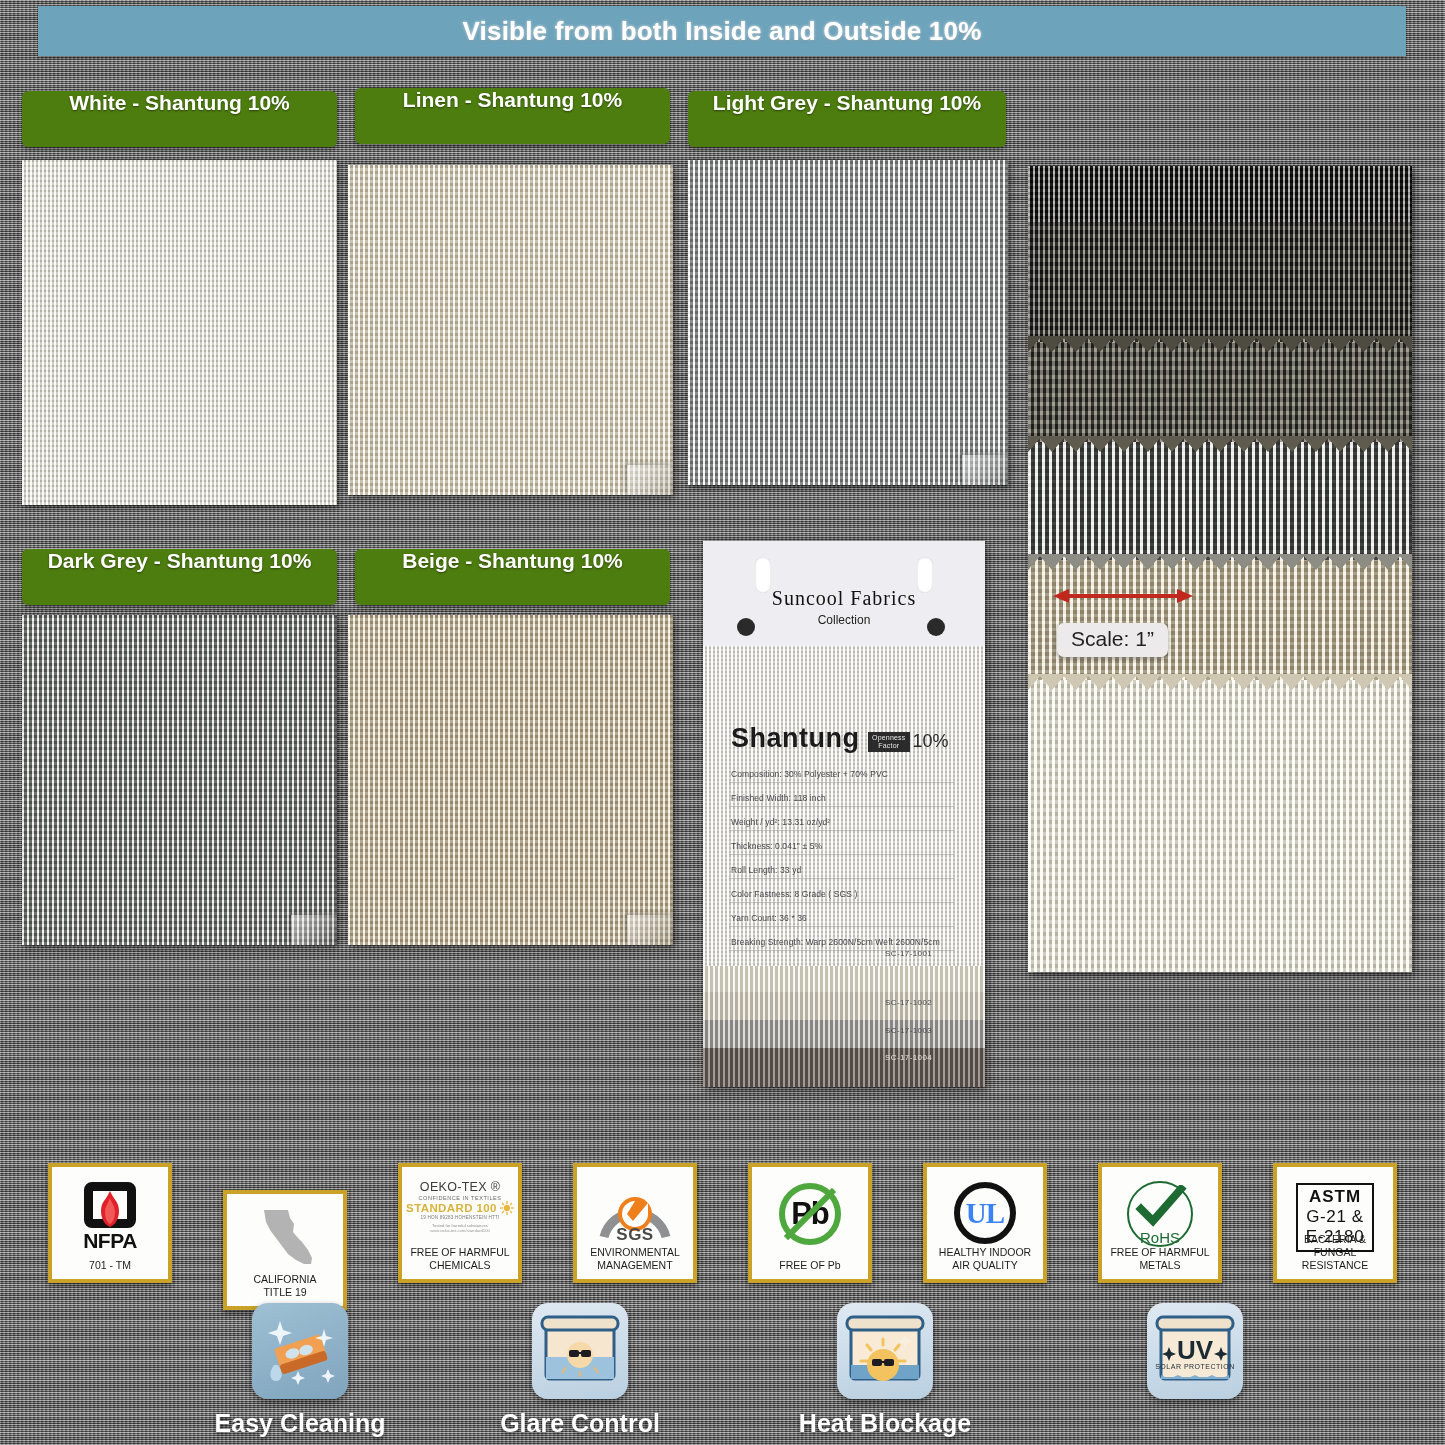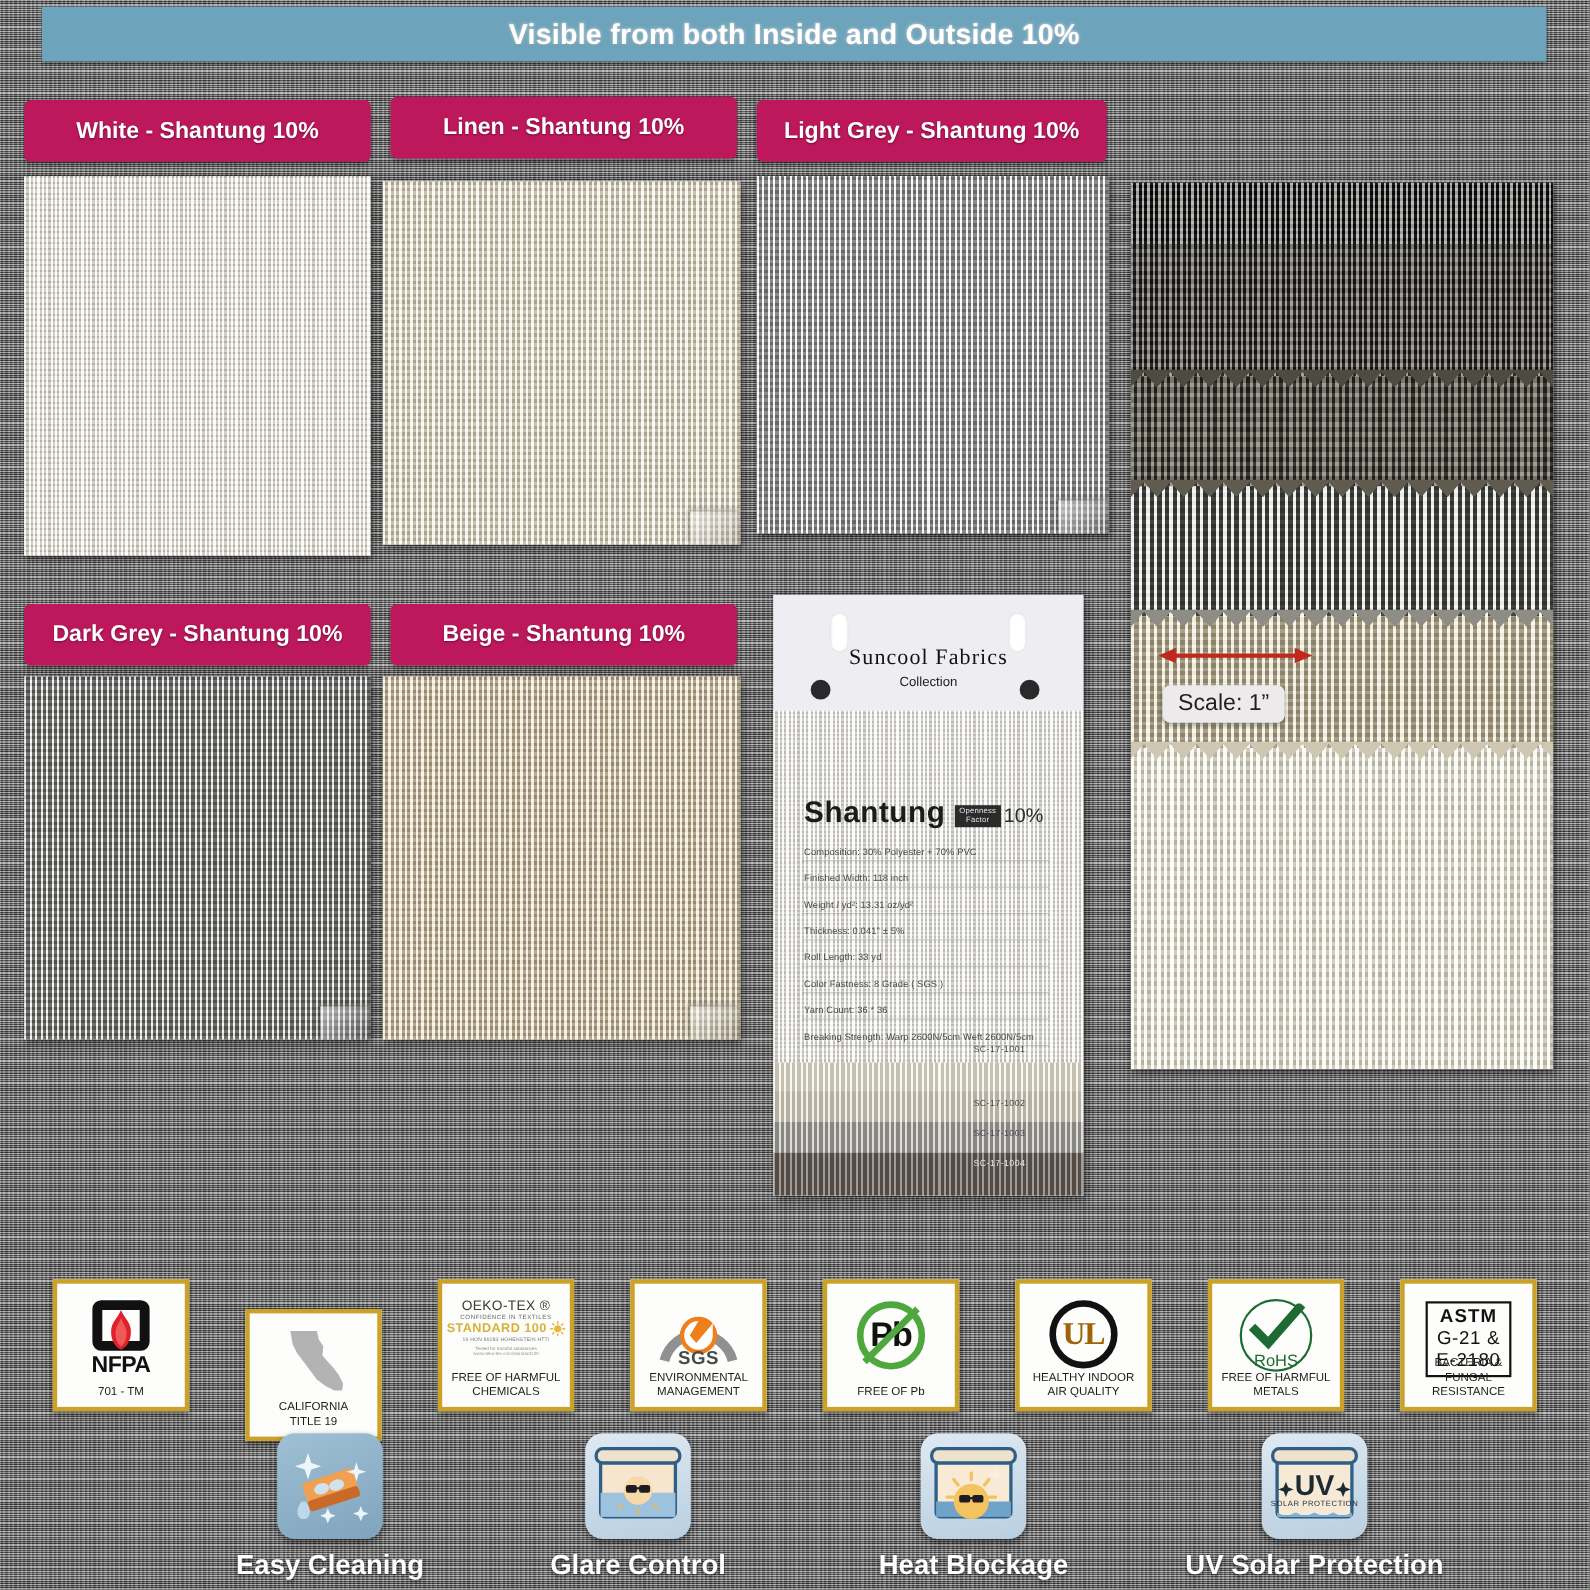--- a/index.html
+++ b/index.html
@@ -39,23 +39,23 @@
   }
   .banner-text {
     color:#ffffff; font-size:26px; font-weight:bold;
     letter-spacing:.2px;
     text-shadow:0 0 3px rgba(255,255,255,.85), 0 1px 2px rgba(0,0,0,.3);
   }
 
   
   .tag {
     position:absolute; height:56px;
-    background:#be185d;
+    background:#4d7c0f;
     border-radius:6px;
-    display:flex; align-items:center; justify-content:center;
+    display:flex; justify-content:center;
     box-shadow:0 3px 5px rgba(0,0,0,.35);
   }
   .tag span {
     color:#fff; font-size:21px; font-weight:bold;
     text-shadow:0 1px 2px rgba(0,0,0,.45);
     white-space:nowrap;
   }
 
   
   .swatch { position:absolute; box-shadow:2px 3px 7px rgba(0,0,0,.45); }
@@ -220,21 +220,21 @@
   .pb-circle { position:absolute; inset:0; border:6px solid #4fa83d; border-radius:50%; }
   .pb-text { position:absolute; inset:0; display:flex; align-items:center; justify-content:center;
              font-size:31px; font-weight:bold; color:#111; letter-spacing:-1px; }
   .pb-slash { position:absolute; left:50%; top:-3px; width:6px; height:68px; background:#4fa83d;
               transform:translateX(-50%) rotate(45deg); }
 
   
   .ul-wrap { position:relative; width:62px; height:62px; margin-top:9px;
              border:6px solid #111; border-radius:50%;
              display:flex; align-items:center; justify-content:center; }
-  .ul-text { font-size:29px; font-weight:bold; color:#a16207; letter-spacing:-1px;
+  .ul-text { font-size:29px; font-weight:bold; color:#3b82f6; letter-spacing:-1px;
              font-family:"Liberation Serif", serif; }
 
   
   .rohs-wrap { position:relative; width:66px; height:66px; margin-top:8px;
                border:2.5px solid #1d6b33; border-radius:50%; }
   .rohs-word { position:absolute; left:0; bottom:-1px; width:100%; text-align:center;
                font-size:15px; color:#1d6b33; font-weight:500; }
 
   
   .astm-box { width:78px; border:2px solid #111; margin-top:10px; padding:2px 0 3px 0;
@@ -569,14 +569,13 @@
       <rect x="10" y="14" width="76" height="13" rx="6" fill="#efe2cc" stroke="#2f5f86" stroke-width="3"></rect>
       <text x="48" y="56" text-anchor="middle" font-family="Liberation Sans, sans-serif" font-size="26" font-weight="bold" fill="#1c2a33">UV</text>
       <text x="48" y="66" text-anchor="middle" font-family="Liberation Sans, sans-serif" font-size="7" fill="#1c2a33" letter-spacing="0.5">SOLAR PROTECTION</text>
       <g fill="#1c2a33">
         <path d="M22 44 L24 49 L29 51 L24 53 L22 58 L20 53 L15 51 L20 49 Z"></path>
         <path d="M74 44 L76 49 L81 51 L76 53 L74 58 L72 53 L67 51 L72 49 Z"></path>
       </g>
       <path d="M14 72 q8 5 17 0 q8 5 17 0 q8 5 17 0 q8 5 17 0 L82 76 L14 76 Z" fill="#7fb0d2"></path>
     </svg>
   </div>
-  <div class="feat-label">UV Solar Protection</div>
 </div>
 
 </body></html>

